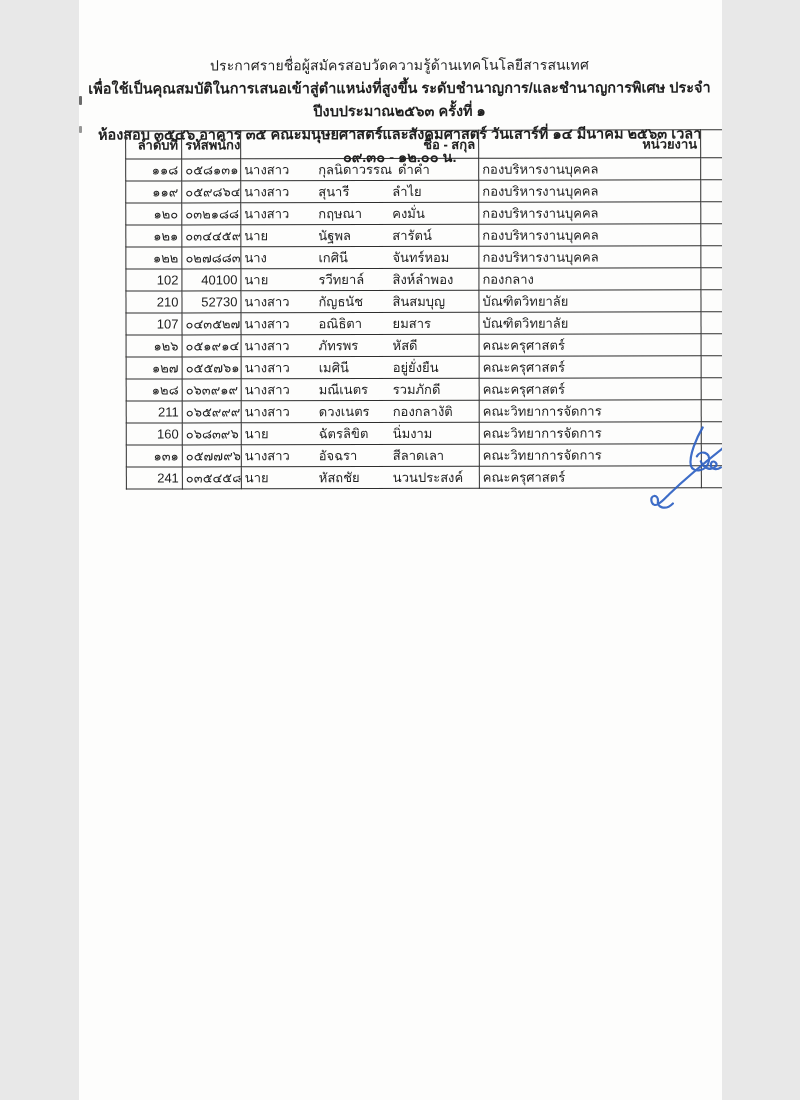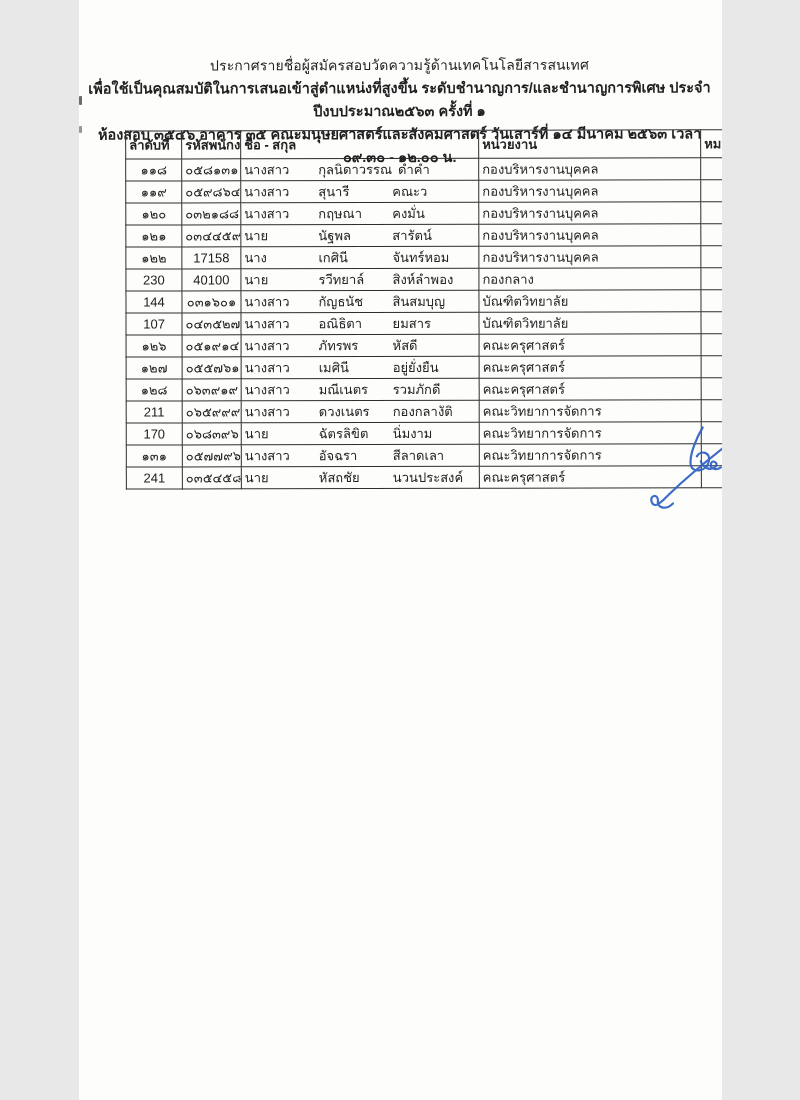--- a/index.html
+++ b/index.html
@@ -25,25 +25,25 @@
     border-collapse:collapse;table-layout:fixed;
     font-size:13px;color:#222;
     border:1.6px solid #2a2a2a;
   }
   table.roster th, table.roster td{
     border:1px solid #2e2e2e;
     padding:0 3px;
     overflow:hidden;white-space:nowrap;
   }
   table.roster th{
-    height:27px;font-size:13px;font-weight:700;text-align:left;
+    height:27px;font-size:13px;font-weight:700;text-align:right;
     border-bottom:1.4px solid #2a2a2a;
   }
   table.roster td{height:21px;font-weight:400;}
-  td.c-seq, td.c-code{text-align:center;border-radius:11px;}
+  td.c-seq, td.c-code{text-align:right;border-radius:11px;}
   td.c-name{padding-left:4px;}
   .name-wrap{display:flex;align-items:flex-start;}
   .name-title{flex:0 0 auto;min-width:74px;}
   .name-first{flex:0 0 auto;min-width:68px;padding-right:6px;}
   .name-last{flex:1 1 auto;}
   td.c-dept{padding-left:5px;}
   .page-number{
     position:absolute;left:717px;top:1032px;
     font-size:12px;color:#5a5a60;letter-spacing:1px;
   }
@@ -101,21 +101,21 @@
         <td class="c-dept">กองบริหารงานบุคคล</td>
         <td class="c-remark"></td>
       </tr>
           <tr>
         <td class="c-seq">๑๑๙</td>
         <td class="c-code">๐๕๙๘๖๔</td>
         <td class="c-name">
           <span class="name-wrap">
             <span class="name-title">นางสาว</span>
             <span class="name-first">สุนารี</span>
-            <span class="name-last">คณะว</span>
+            <span class="name-last">ลำไย</span>
           </span>
         </td>
         <td class="c-dept">กองบริหารงานบุคคล</td>
         <td class="c-remark"></td>
       </tr>
           <tr>
         <td class="c-seq">๑๒๐</td>
         <td class="c-code">๐๓๒๑๘๘</td>
         <td class="c-name">
           <span class="name-wrap">
@@ -135,47 +135,47 @@
             <span class="name-title">นาย</span>
             <span class="name-first">นัฐพล</span>
             <span class="name-last">สารัตน์</span>
           </span>
         </td>
         <td class="c-dept">กองบริหารงานบุคคล</td>
         <td class="c-remark"></td>
       </tr>
           <tr>
         <td class="c-seq">๑๒๒</td>
-        <td class="c-code">17158</td>
+        <td class="c-code">๐๒๗๘๘๓</td>
         <td class="c-name">
           <span class="name-wrap">
             <span class="name-title">นาง</span>
             <span class="name-first">เกศินี</span>
             <span class="name-last">จันทร์หอม</span>
           </span>
         </td>
         <td class="c-dept">กองบริหารงานบุคคล</td>
         <td class="c-remark"></td>
       </tr>
           <tr>
-        <td class="c-seq">230</td>
+        <td class="c-seq">102</td>
         <td class="c-code">40100</td>
         <td class="c-name">
           <span class="name-wrap">
             <span class="name-title">นาย</span>
             <span class="name-first">รวีทยาล์</span>
             <span class="name-last">สิงห์ลำพอง</span>
           </span>
         </td>
         <td class="c-dept">กองกลาง</td>
         <td class="c-remark"></td>
       </tr>
           <tr>
-        <td class="c-seq">144</td>
-        <td class="c-code">๐๓๑๖๐๑</td>
+        <td class="c-seq">210</td>
+        <td class="c-code">52730</td>
         <td class="c-name">
           <span class="name-wrap">
             <span class="name-title">นางสาว</span>
             <span class="name-first">กัญธนัช</span>
             <span class="name-last">สินสมบุญ</span>
           </span>
         </td>
         <td class="c-dept">บัณฑิตวิทยาลัย</td>
         <td class="c-remark"></td>
       </tr>
@@ -238,21 +238,21 @@
           <span class="name-wrap">
             <span class="name-title">นางสาว</span>
             <span class="name-first">ดวงเนตร</span>
             <span class="name-last">กองกลางัติ</span>
           </span>
         </td>
         <td class="c-dept">คณะวิทยาการจัดการ</td>
         <td class="c-remark"></td>
       </tr>
           <tr>
-        <td class="c-seq">170</td>
+        <td class="c-seq">160</td>
         <td class="c-code">๐๖๘๓๙๖</td>
         <td class="c-name">
           <span class="name-wrap">
             <span class="name-title">นาย</span>
             <span class="name-first">ฉัตรลิขิต</span>
             <span class="name-last">นิ่มงาม</span>
           </span>
         </td>
         <td class="c-dept">คณะวิทยาการจัดการ</td>
         <td class="c-remark"></td>

